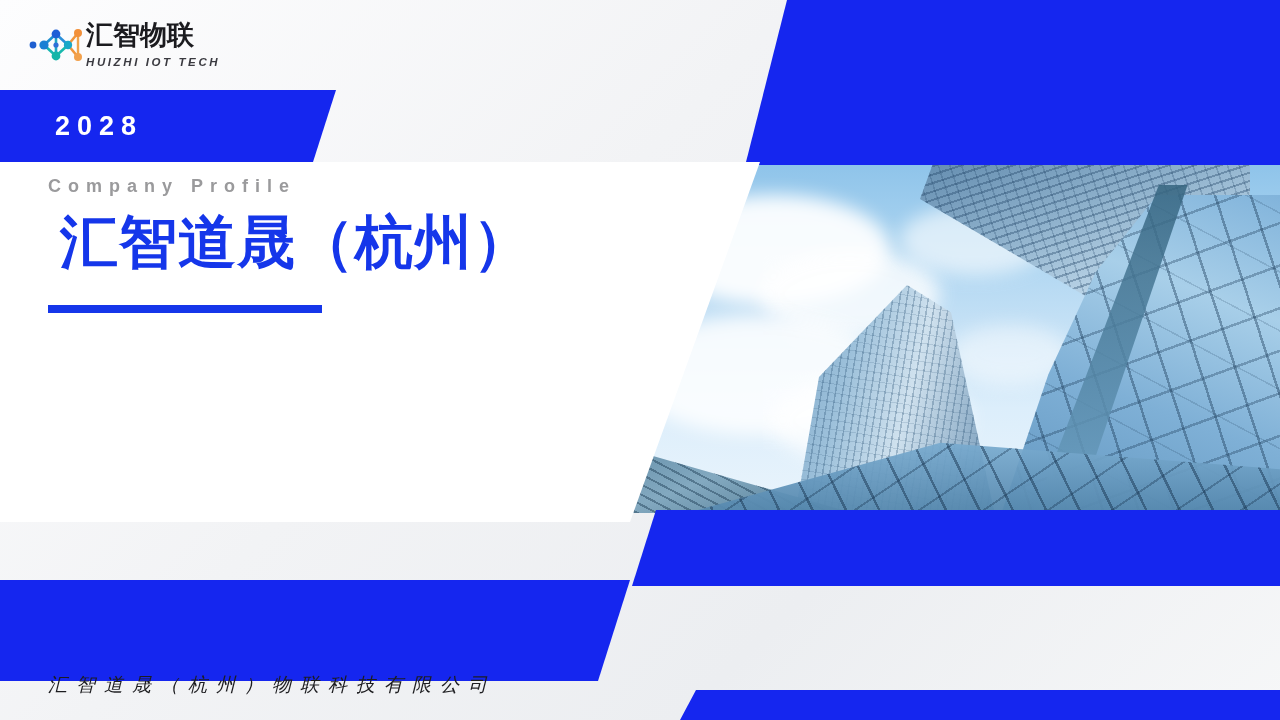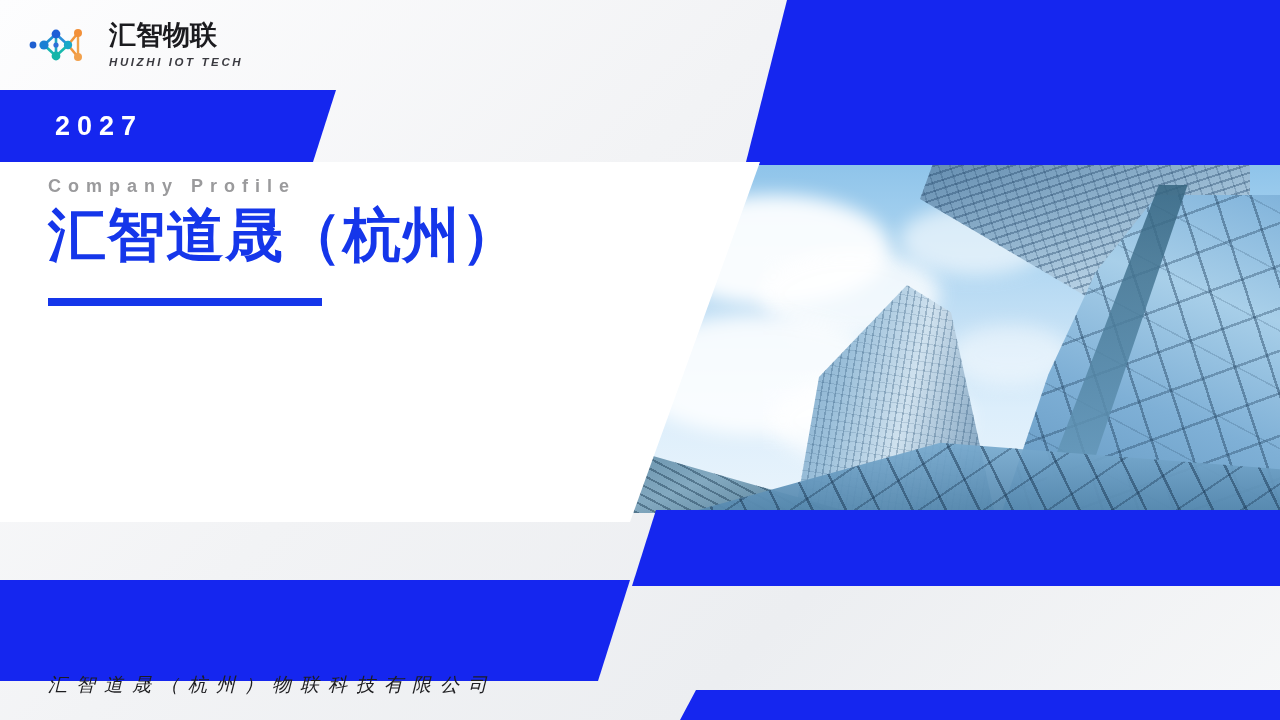--- a/index.html
+++ b/index.html
@@ -128,21 +128,21 @@
     font-weight: 700;
     margin: 0 0 5px 0;
     line-height: 1.2;
   }
   .title-cn {
     color: #1536ea;
     font-size: 58px;
     font-weight: 700;
     line-height: 1.12;
     letter-spacing: 1px;
-    margin: 0;
+    margin: 12px;
     white-space: nowrap;
   }
   .subtitle-cn {
     color: #2a2a2c;
     font-size: 23px;
     letter-spacing: 9px;
     font-weight: 400;
     margin: 20px 0 0 0;
     white-space: nowrap;
   }
@@ -152,21 +152,21 @@
     height: 8px;
     background: #1536ea;
   }
 
   
   .logo {
     position: absolute;
     left: 28px; top: 21px;
     display: flex;
     align-items: center;
-    gap: 23px;
+    gap: 0;
   }
   .logo-mark { width: 58px; height: 48px; display: block; }
   .logo-words { display: flex; flex-direction: column; line-height: 1; }
   .logo-cn {
     font-size: 27px;
     font-weight: 700;
     color: #1b1b1f;
     letter-spacing: 0px;
   }
   .logo-en {
@@ -322,21 +322,21 @@
       <div class="bld fg-glass"></div>
       <div class="bld fg-glass-grid"></div>
     </div>
   </div>
 
   <div class="shape shape-under-image"></div>
 
   <div class="content-panel"></div>
 
   <div class="shape shape-year">
-    <span class="year-text">2027</span>
+    <span class="year-text">2028</span>
   </div>
 
   <div class="logo">
     <svg class="logo-mark" viewBox="0 0 58 48">
       <line x1="16" y1="24" x2="28" y2="13" stroke="#1f8fd0" stroke-width="2.6"></line>
       <line x1="16" y1="24" x2="28" y2="35" stroke="#16b5b0" stroke-width="2.6"></line>
       <line x1="28" y1="13" x2="40" y2="24" stroke="#2a8fd8" stroke-width="2.6"></line>
       <line x1="28" y1="35" x2="40" y2="24" stroke="#17b9ad" stroke-width="2.6"></line>
       <line x1="28" y1="13" x2="28" y2="35" stroke="#1ea6c4" stroke-width="2.6"></line>
       <line x1="40" y1="24" x2="50" y2="12" stroke="#f0963c" stroke-width="2.6"></line>

